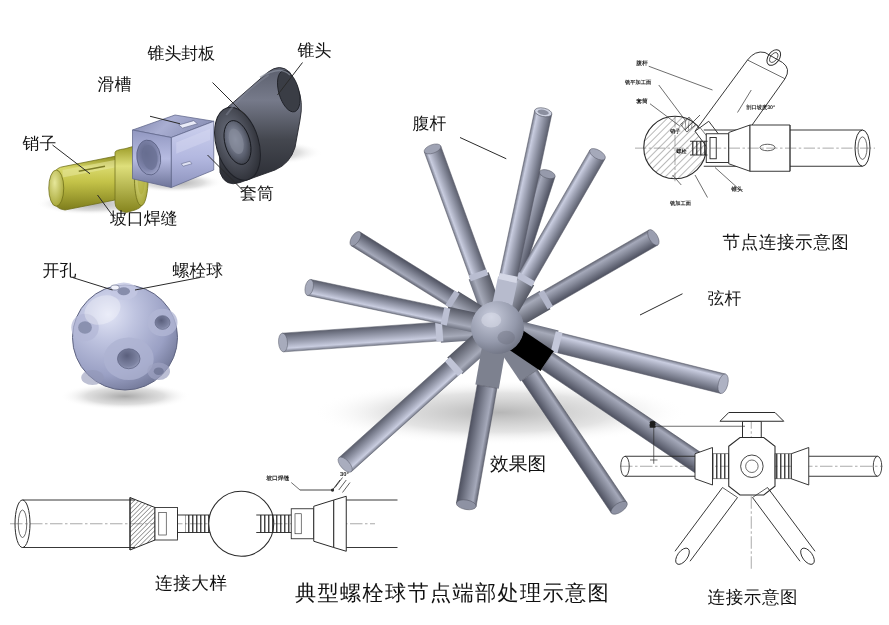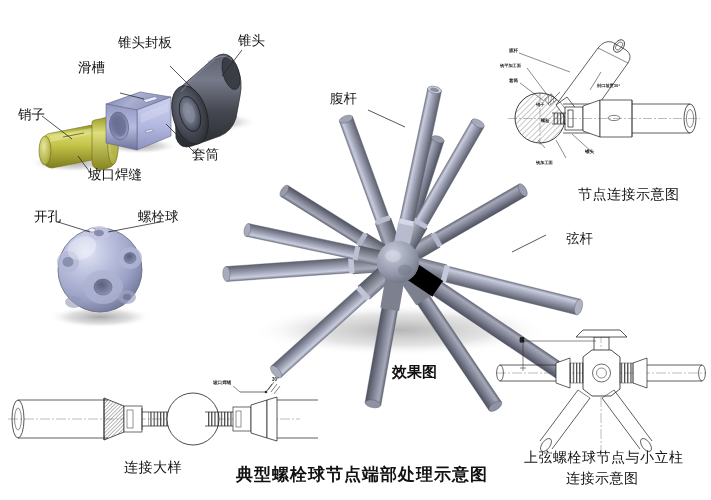--- a/index.html
+++ b/index.html
@@ -4,24 +4,24 @@
 <title>典型螺栓球节点端部处理示意图</title>
 <style>
   html,body{margin:0;padding:0;background:#fff;}
   body{
     width:711px;height:500px;position:relative;overflow:hidden;
     font-family:"Liberation Serif","DejaVu Serif",serif;
     color:#1a1a1a;background:#ffffff;
   }
   .stage{position:absolute;inset:0;width:711px;height:500px;}
   .lbl{position:absolute;white-space:nowrap;line-height:1;color:#111;}
-  .lbl-lg{font-size:15px;font-weight:700;}
+  .lbl-lg{font-size:15px;font-weight:400;}
   .lbl-md{font-size:13.5px;font-weight:400;}
   .lbl-title{font-size:14px;font-weight:400;letter-spacing:.5px;}
-  .lbl-main{font-size:17px;font-weight:700;letter-spacing:1px;}
+  .lbl-main{font-size:17px;font-weight:400;letter-spacing:1px;}
   .lbl-tiny{font-size:4.6px;font-weight:700;letter-spacing:0;color:#1d1d1d;
             font-family:"Liberation Sans","DejaVu Sans",sans-serif;}
   .lbl-tiny2{font-size:4.2px;font-weight:700;color:#1d1d1d;
             font-family:"Liberation Sans","DejaVu Sans",sans-serif;}
   .vert{writing-mode:vertical-rl;text-orientation:upright;}
   svg{position:absolute;left:0;top:0;overflow:visible;}
   .leader{stroke:#2a2a2a;stroke-width:.8;fill:none;}
 </style>
 </head>
 <body style="background: rgb(255, 255, 255);">
@@ -486,18 +486,17 @@
   <div class="lbl lbl-tiny2" style="left:597px; top:84px;">剖口坡度30°</div>
   <div class="lbl lbl-tiny" style="left:585px; top:150px;">锥头</div>
   <div class="lbl lbl-tiny2" style="left:536px; top:161px;">铣加工面</div>
   <div class="lbl lbl-title" style="left:578px; top:188px;">节点连接示意图</div>
 
   <div class="lbl lbl-tiny" style="left:213px; top:381px;">坡口焊缝</div>
   <div class="lbl lbl-tiny" style="left:272px; top:378px;">30°</div>
   <div class="lbl lbl-title" style="left:124px; top:461px;">连接大样</div>
 
   <div class="lbl lbl-tiny vert" style="left:519px; top:333px;">小立柱与支座板焊接</div>
-  <div class="lbl lbl-title" style="left:524px; top:451px;">上弦螺栓球节点与小立柱</div>
   <div class="lbl lbl-title" style="left:566px; top:472px;text-align:right;">连接示意图</div>
 
   <div class="lbl lbl-main" style="left:236px; top:466px;">典型螺栓球节点端部处理示意图</div>
 
 </div>
 
 </body></html>

